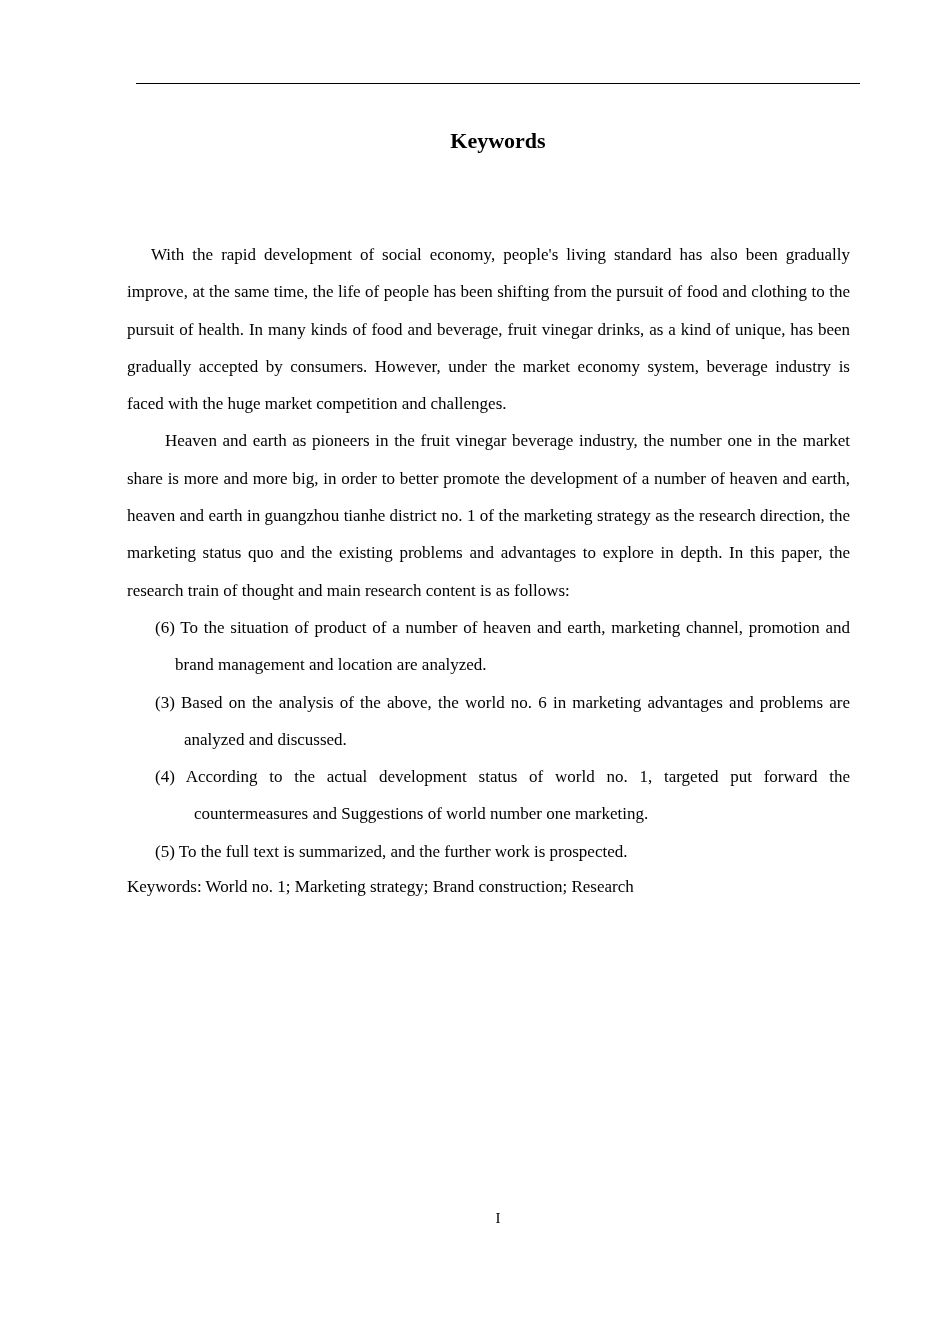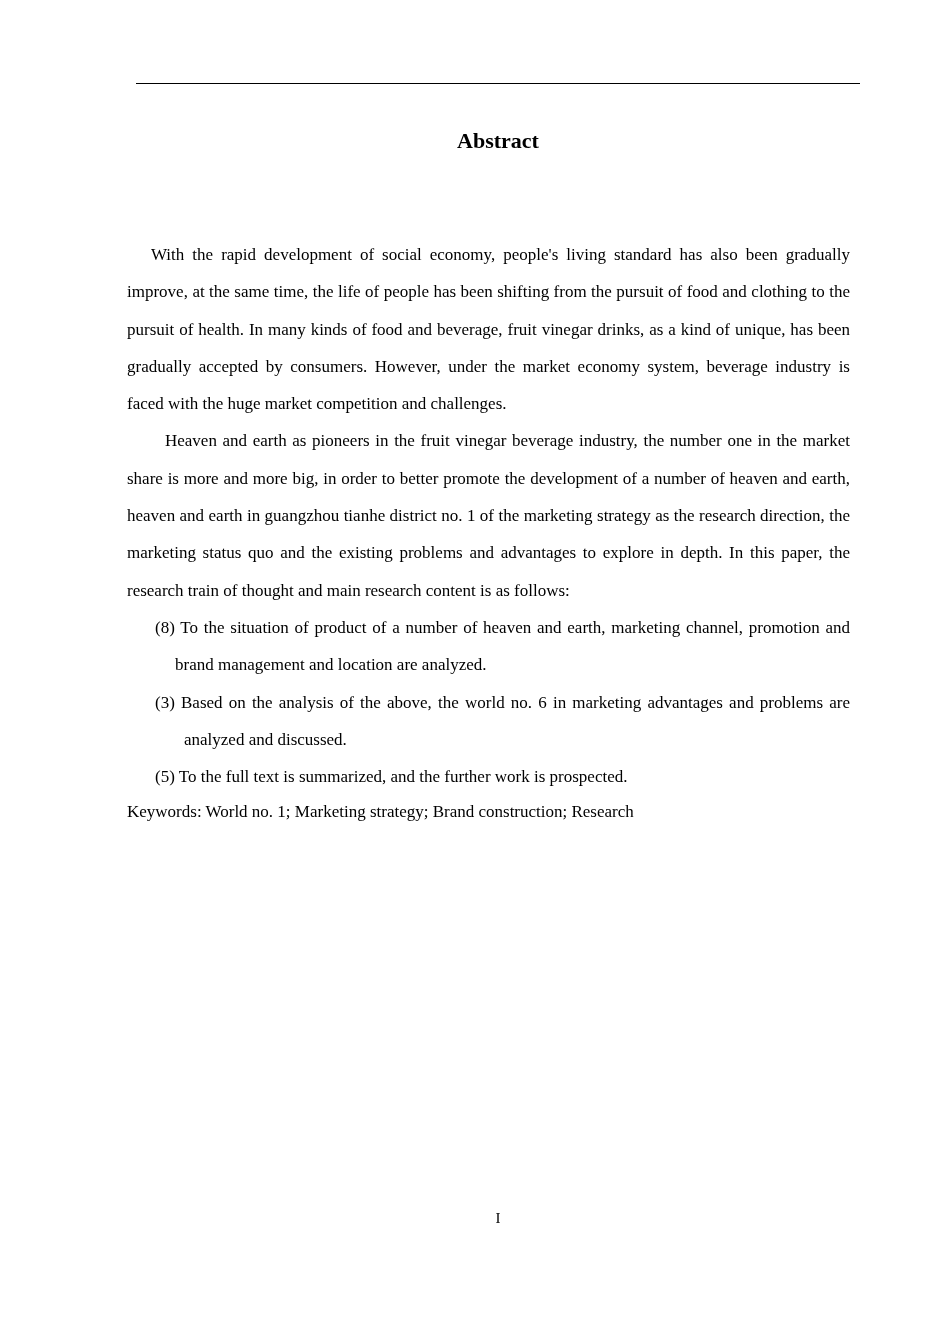--- a/index.html
+++ b/index.html
@@ -70,24 +70,25 @@
     text-align: center;
     font-size: 15px;
     line-height: 20px;
   }
 </style>
 </head>
 <body>
 
 <div class="header-rule"></div>
 
-<h1 class="title" style="margin:0;">Abstract</h1>
+<h1 class="title" style="margin:0;">Keywords</h1>
 
 <div class="body-text">
   <p class="para p1">With the rapid development of social economy, people's living standard has also been gradually improve, at the same time, the life of people has been shifting from the pursuit of food and clothing to the pursuit of health. In many kinds of food and beverage, fruit vinegar drinks, as a kind of unique, has been gradually accepted by consumers. However, under the market economy system, beverage industry is faced with the huge market competition and challenges.</p>
   <p class="para p2">Heaven and earth as pioneers in the fruit vinegar beverage industry, the number one in the market share is more and more big, in order to better promote the development of a number of heaven and earth, heaven and earth in guangzhou tianhe district no. 1 of the marketing strategy as the research direction, the marketing status quo and the existing problems and advantages to explore in depth. In this paper, the research train of thought and main research content is as follows:</p>
-  <p class="list-item i2">(8) To the situation of product of a number of heaven and earth, marketing channel, promotion and brand management and location are analyzed.</p>
+  <p class="list-item i2">(6) To the situation of product of a number of heaven and earth, marketing channel, promotion and brand management and location are analyzed.</p>
   <p class="list-item i3">(3) Based on the analysis of the above, the world no. 6 in marketing advantages and problems are analyzed and discussed.</p>
+  <p class="list-item i4">(4) According to the actual development status of world no. 1, targeted put forward the countermeasures and Suggestions of world number one marketing.</p>
   <p class="list-item i5">(5) To the full text is summarized, and the further work is prospected.</p>
   <p class="keywords">Keywords: World no. 1; Marketing strategy; Brand construction; Research</p>
 </div>
 
 <div class="page-number">I</div>
 
 </body></html>

